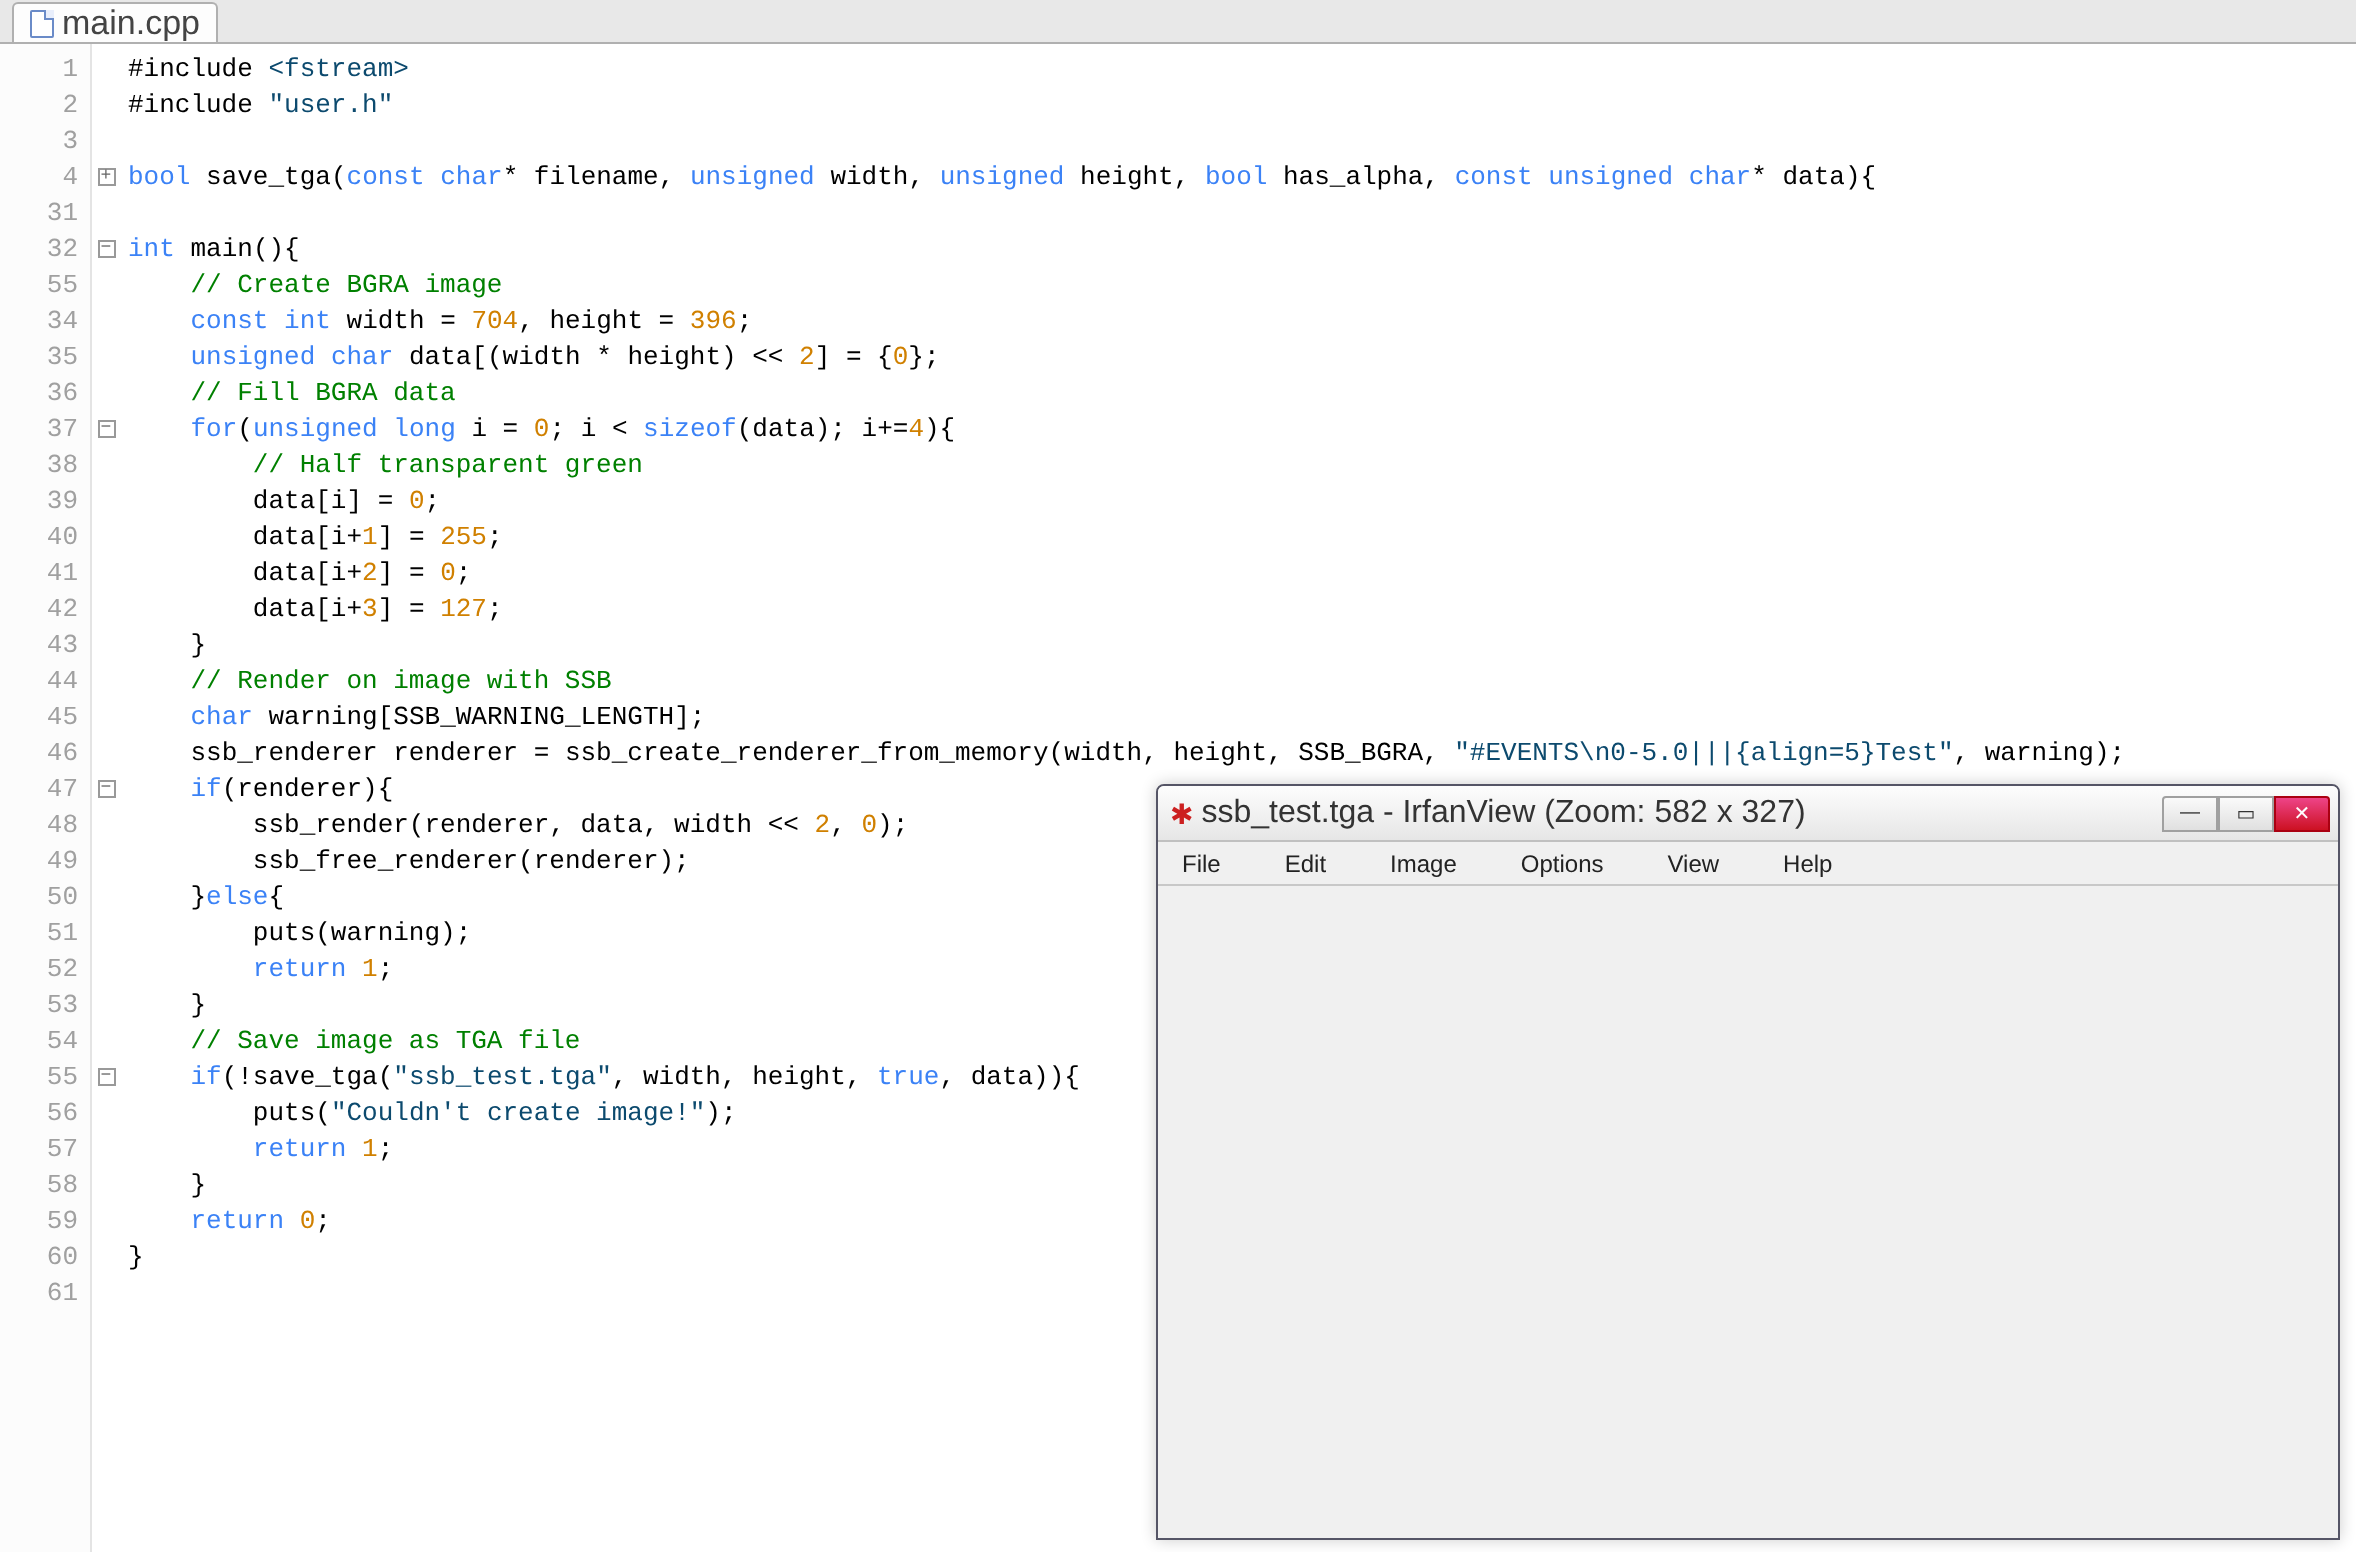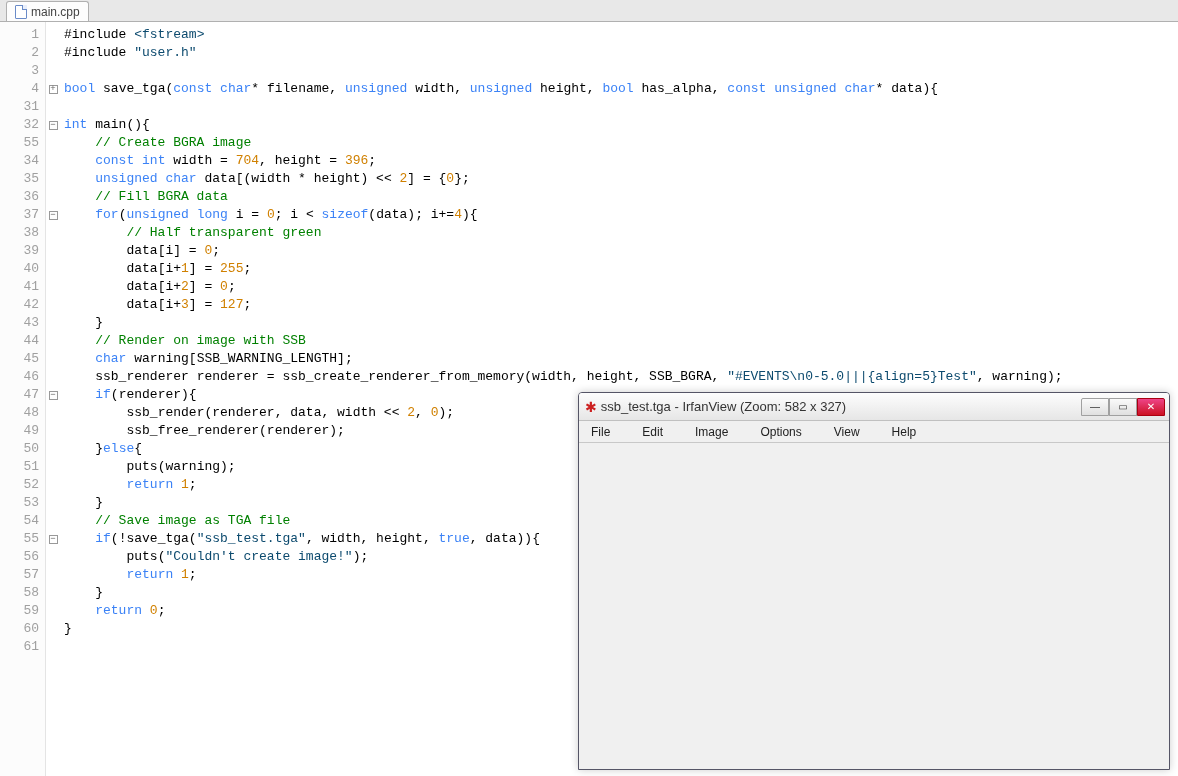--- a/index.html
+++ b/index.html
@@ -1,21 +1,21 @@
 <!DOCTYPE html>
 <html><head>
 <meta charset="utf-8">
 <style>
 * { margin: 0; padding: 0; box-sizing: border-box; }
 html, body { width: 1178px; height: 776px; overflow: hidden; font-family: "Segoe UI", Tahoma, sans-serif; font-size: 12px; background: #fff; }
 .app { width: 1178px; height: 776px; position: relative; background: #f4f4f4; }
 
 
 .tab-bar { height: 22px; background: #e8e8e8; border-bottom: 1px solid #b0b0b0; display: flex; align-items: flex-end; padding-left: 6px; }
-.tab { height: 20px; background: #fdfdfd; border: 1px solid #b0b0b0; border-bottom: none; border-radius: 3px 3px 0 0; padding: 4px 8px; display: flex; align-items: center; gap: 4px; font-size: 12px; color: #444; }
+.tab { height: 20px; background: #fdfdfd; border: 1px solid #b0b0b0; border-bottom: none; border-radius: 3px 3px 0 0; padding: 4px 8px; display: flex; align-items: center; gap: 4px; font-size: 17px; color: #444; }
 .tab .file-ico { width:12px; height:14px; border:1px solid #6a8bc8; background:#fff; border-radius:1px; position:relative; }
 .tab .file-ico::after{ content:""; position:absolute; right:-1px; top:-1px; width:4px; height:4px; background:#e8eefb; border-left:1px solid #6a8bc8; border-bottom:1px solid #6a8bc8; }
 
 
 .editor { position: absolute; top:22px; left:0; right:0; bottom:0; background:#fff; display:flex; font-family:"Courier New",monospace; font-size:13px; line-height:18px; }
 .gutter { width:46px; text-align:right; color:#a0a0a0; background:#fcfcfc; border-right:1px solid #e4e4e4; padding:4px 6px 0 0; user-select:none; }
 .gutter div { height:18px; }
 .fold-col { width:14px; background:#fff; padding-top:4px; }
 .fold-col div { height:18px; text-align:center; color:#999; font-size:10px; line-height:18px; }
 .fold-box { display:inline-block; width:9px; height:9px; border:1px solid #999; background:#fff; line-height:7px; font-size:9px; color:#666; text-align:center; vertical-align:middle; margin-top:3px;}
@@ -25,21 +25,21 @@
 .ty  { color:#3b82f6; }   
 .str { color:#0c4a6e; }   
 .num { color:#d08000; }   
 .cmt { color:#008000; }   
 .id  { color:#000000; }
 
 
 .win { position:absolute; left:578px; top:392px; width:592px; height:378px; border:1px solid #556; background:#f0f0f0; box-shadow:0 0 8px rgba(0,0,0,.2); border-radius:4px 4px 0 0; overflow:hidden;}
 .titlebar { height:28px; background:linear-gradient(#fdfdfd,#e6e6e6); display:flex; align-items:center; padding:0 4px 0 6px; gap:4px; border-bottom:1px solid #c0c0c0;}
 .titlebar .app-ico { color:#cc2020; font-size:14px; }
-.titlebar .title-text { flex:0 1 auto; font-size:13px; color:#333; }
+.titlebar .title-text { flex:0 1 auto; font-size:16px; color:#333; }
 .win-ctrls { margin-left:auto; display:flex; gap:0;}
 .win-btn { width:28px; height:18px; border:1px solid #a0a0a0; background:linear-gradient(#fafafa,#e0e0e0); display:flex; align-items:center; justify-content:center; font-size:10px; color:#333;}
 .win-btn.close{ background:linear-gradient(#e48,#c12); color:#fff; border-color:#a01; border-radius:0 2px 0 0;}
 .win-btn.min{ border-radius:2px 0 0 0;}
 .menubar { height:22px; background:#f0f0f0; display:flex; align-items:center; padding:0 4px; gap:16px; border-bottom:1px solid #c8c8c8;}
 .menu-item { padding:2px 8px; font-size:12px; color:#222;}
 .canvas-wrap { position:absolute; top:50px; left:4px; right:4px; bottom:4px; border:1px solid #888;}
 .canvas { width:100%; height:100%; background:#68E668; display:flex; align-items:center; justify-content:center;}
 .canvas-text { color:#000; font:bold 20px Arial; text-shadow:0 0 3px #fff,0 0 3px #fff,0 0 3px #fff;}
 </style>

